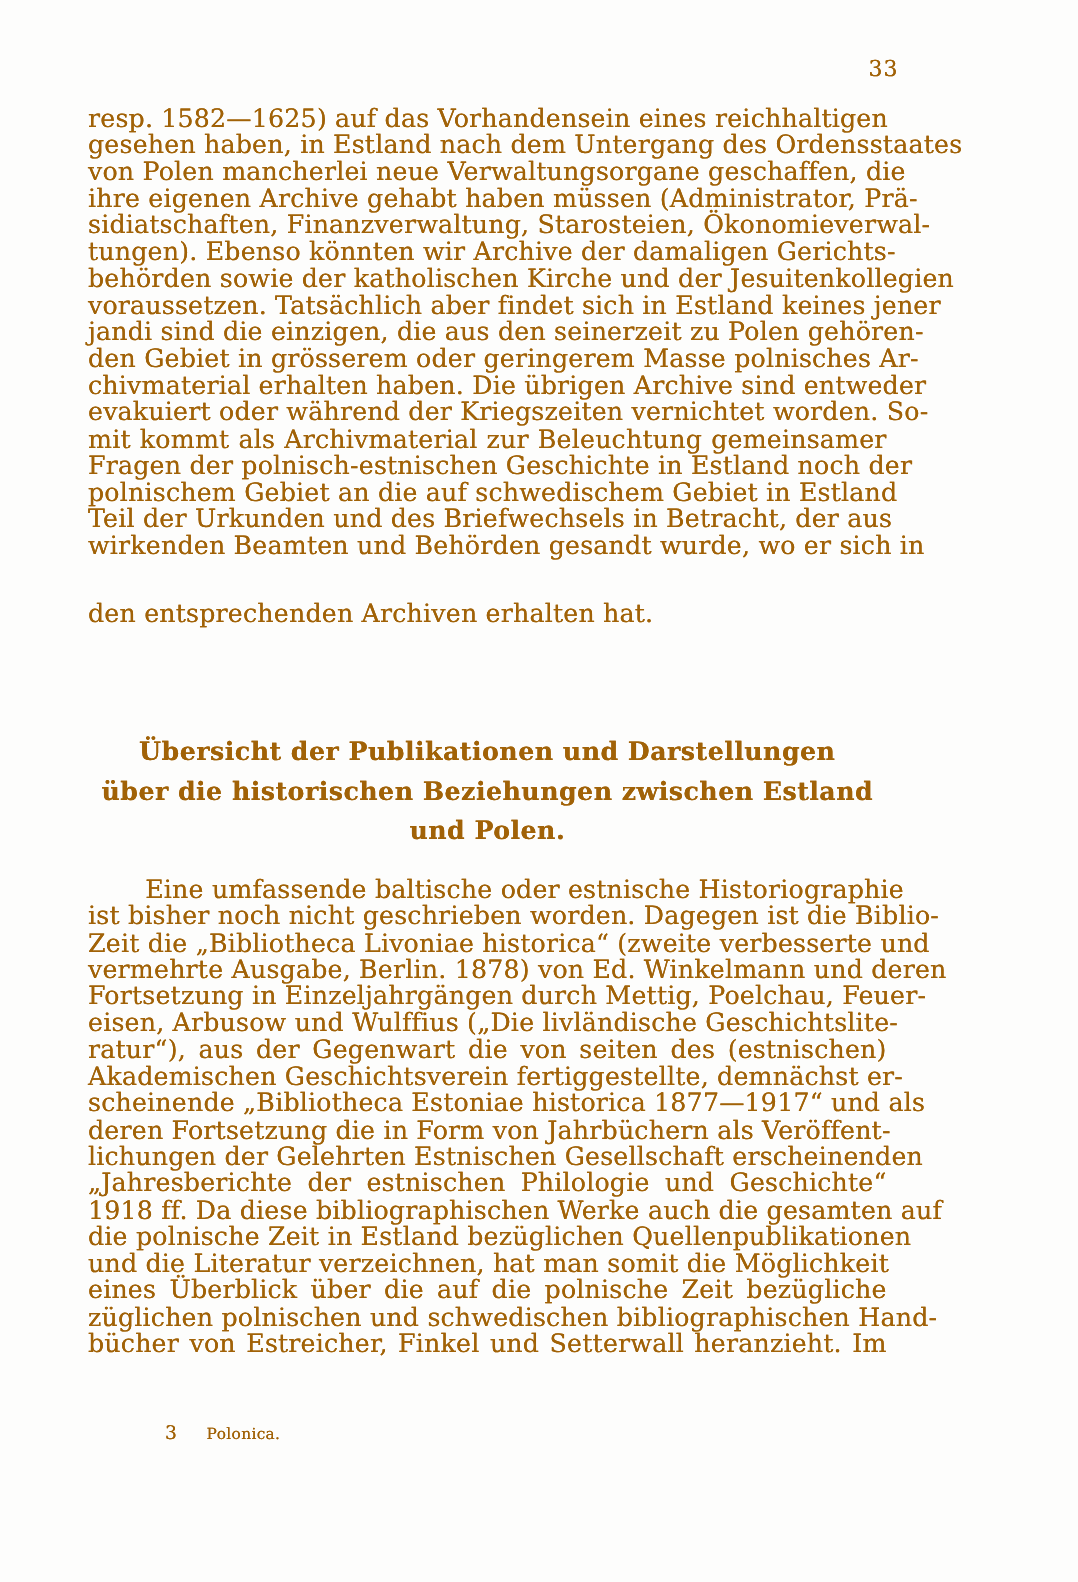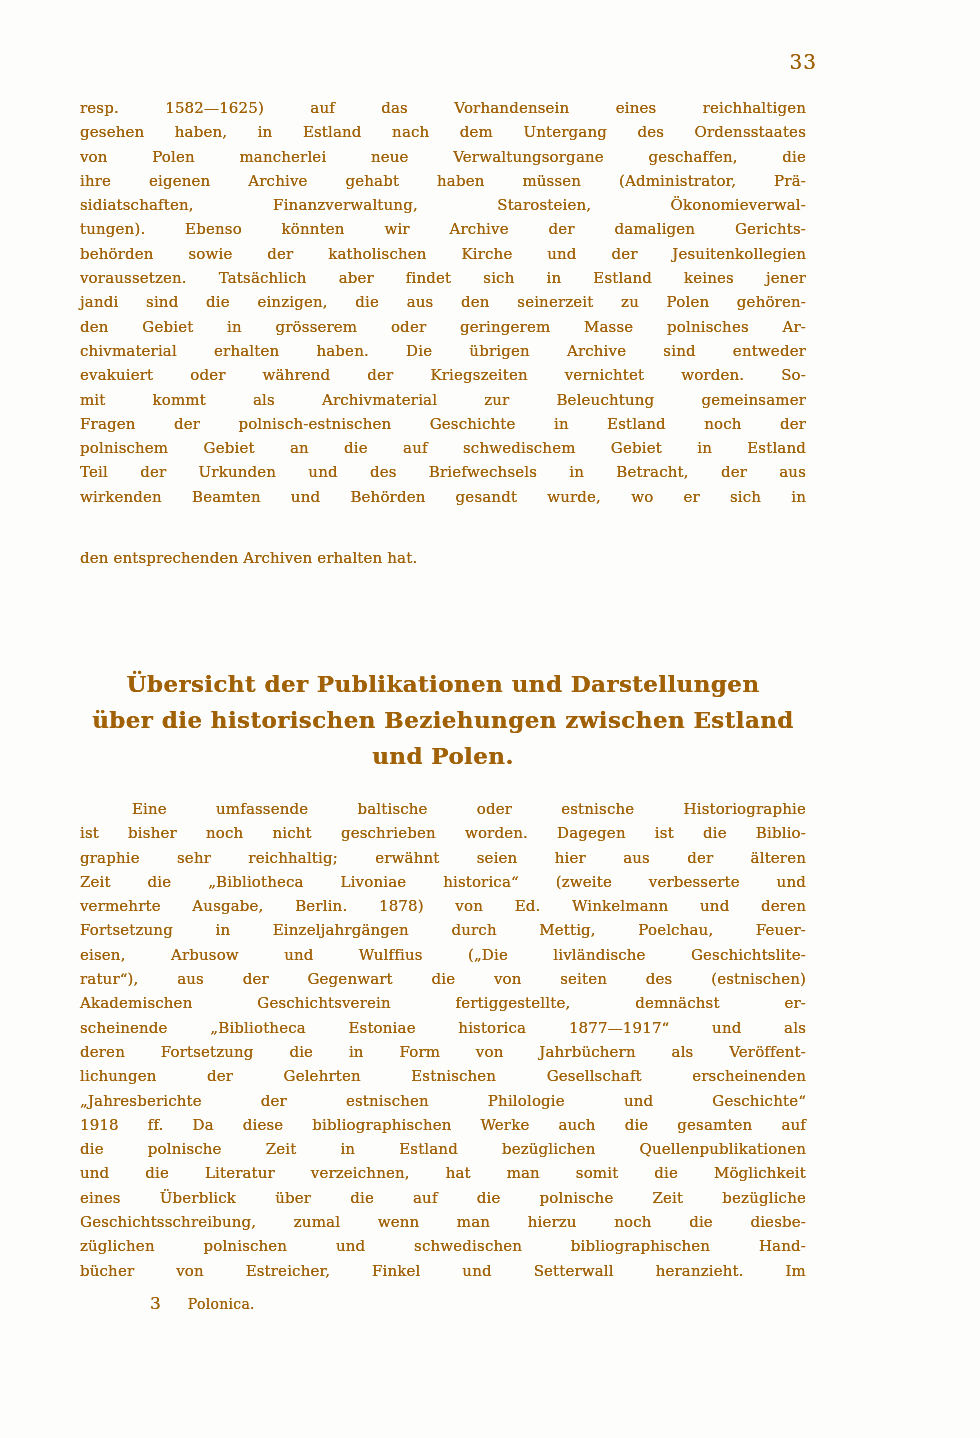--- a/index.html
+++ b/index.html
@@ -25,21 +25,21 @@
     text-shadow: 0 0 0.4px currentColor;
   }
   .textcol {
     position: absolute;
     left: 80px;
     width: 726px;
   }
   .para-1 { top: 96px; }
   .para-2 { top: 797px; }
   .line {
-    font-size: 15px;
+    font-size: 23px;
     line-height: 24.3px;
     height: 24.3px;
     white-space: nowrap;
     text-align: justify;
     text-align-last: justify;
     text-shadow: 0 0 0.4px currentColor;
     letter-spacing: 0.15px;
   }
   .line.last {
     text-align-last: left;
@@ -110,36 +110,34 @@
 
   <div class="heading">
     <div class="hline">Übersicht der Publikationen und Darstellungen</div>
     <div class="hline">über die historischen Beziehungen zwischen Estland</div>
     <div class="hline">und Polen.</div>
   </div>
 
   <div class="textcol para-2">
     <div class="line indent">Eine umfassende baltische oder estnische Historiographie</div>
     <div class="line">ist bisher noch nicht geschrieben worden. Dagegen ist die Biblio-</div>
-    <div class="line">graphie sehr reichhaltig; erwähnt seien hier aus der älteren</div>
     <div class="line">Zeit die „Bibliotheca Livoniae historica“ (zweite verbesserte und</div>
     <div class="line">vermehrte Ausgabe, Berlin. 1878) von Ed. Winkelmann und deren</div>
     <div class="line">Fortsetzung in Einzeljahrgängen durch Mettig, Poelchau, Feuer-</div>
     <div class="line">eisen, Arbusow und Wulffius („Die livländische Geschichtslite-</div>
     <div class="line">ratur“), aus der Gegenwart die von seiten des (estnischen)</div>
     <div class="line">Akademischen Geschichtsverein fertiggestellte, demnächst er-</div>
     <div class="line">scheinende „Bibliotheca Estoniae historica 1877—1917“ und als</div>
     <div class="line">deren Fortsetzung die in Form von Jahrbüchern als Veröffent-</div>
     <div class="line">lichungen der Gelehrten Estnischen Gesellschaft erscheinenden</div>
     <div class="line">„Jahresberichte der estnischen Philologie und Geschichte“</div>
     <div class="line">1918 ff. Da diese bibliographischen Werke auch die gesamten auf</div>
     <div class="line">die polnische Zeit in Estland bezüglichen Quellenpublikationen</div>
     <div class="line">und die Literatur verzeichnen, hat man somit die Möglichkeit</div>
     <div class="line">eines Überblick über die auf die polnische Zeit bezügliche</div>
-    <div class="line">Geschichtsschreibung, zumal wenn man hierzu noch die diesbe-</div>
     <div class="line">züglichen polnischen und schwedischen bibliographischen Hand-</div>
     <div class="line">bücher von Estreicher, Finkel und Setterwall heranzieht. Im</div>
   </div>
 
   <div class="footer">
     <span class="sig-num">3</span>
     <span class="sig-label">Polonica.</span>
   </div>
 
 </div>

